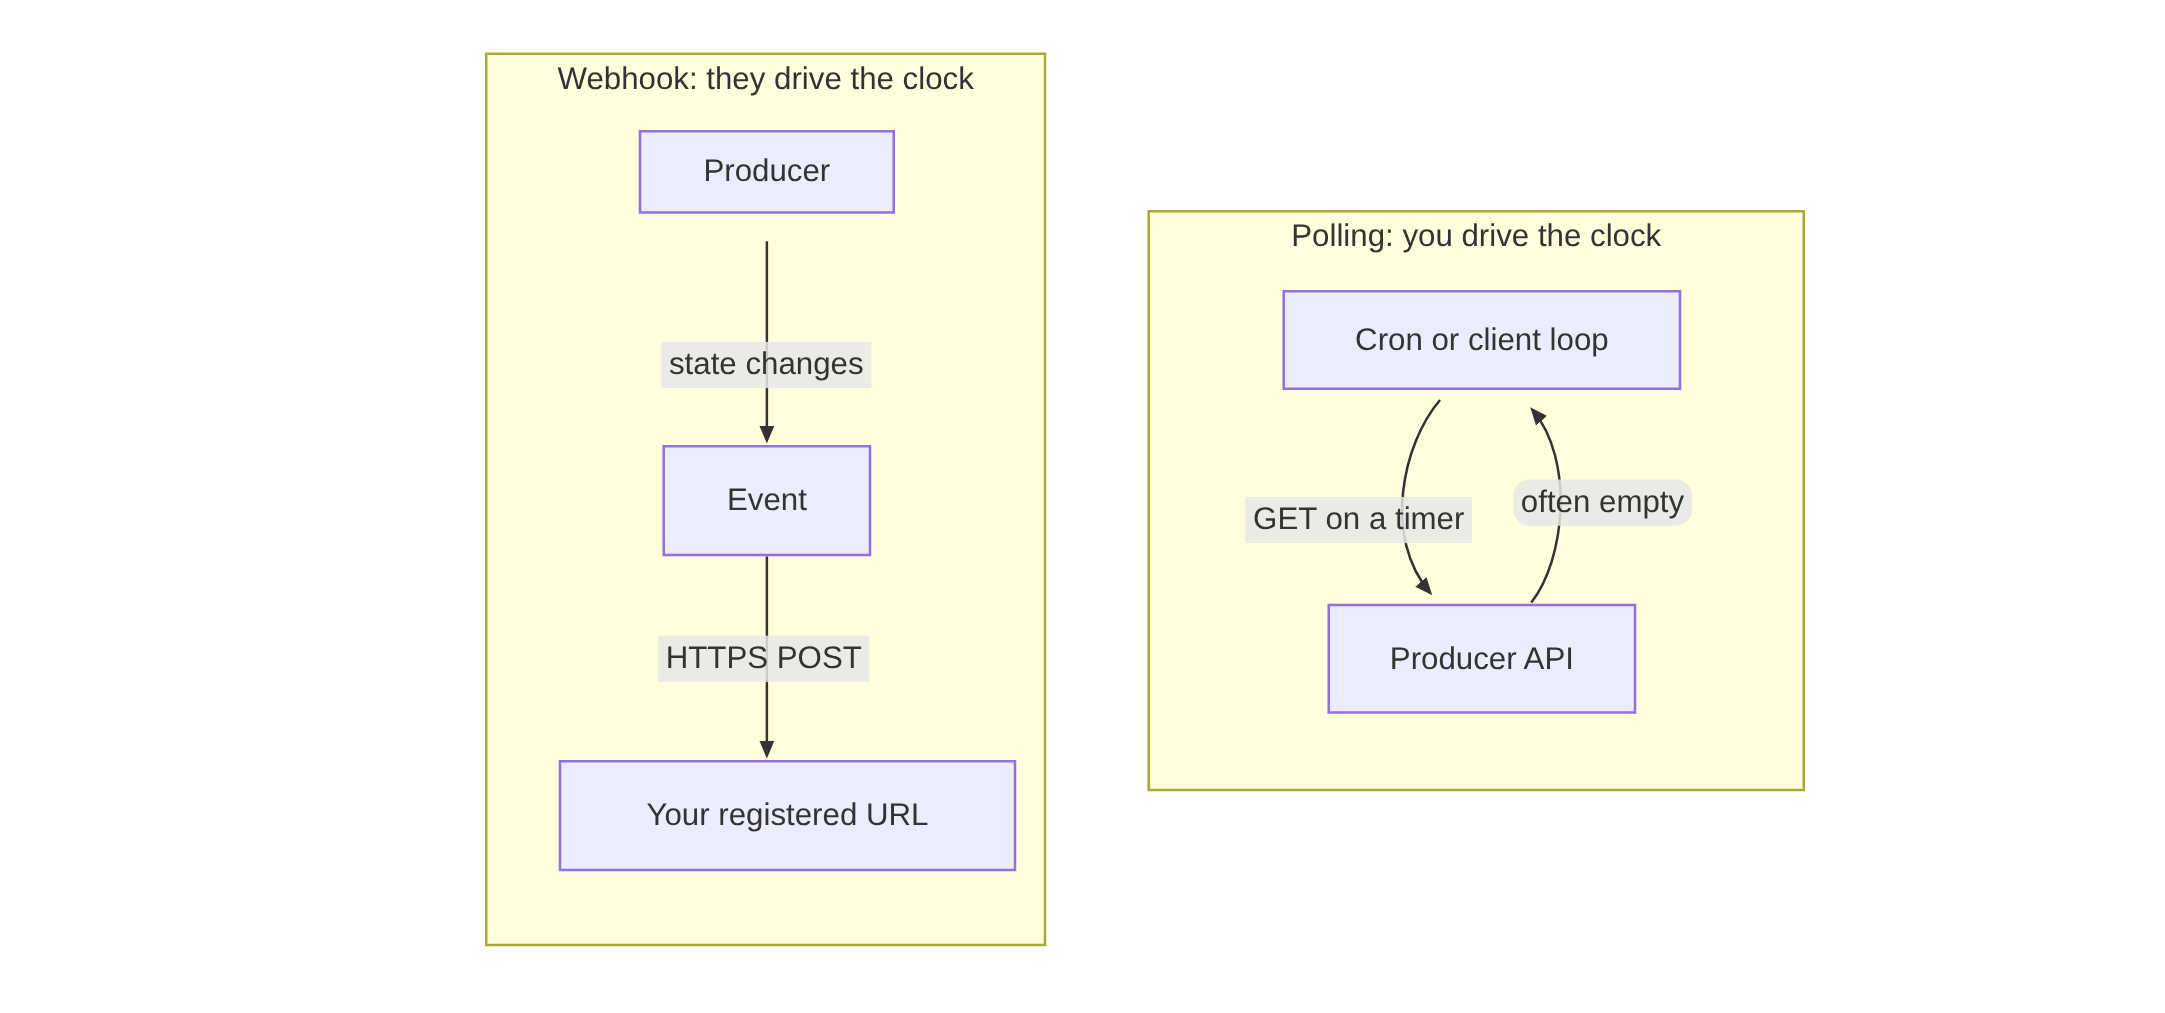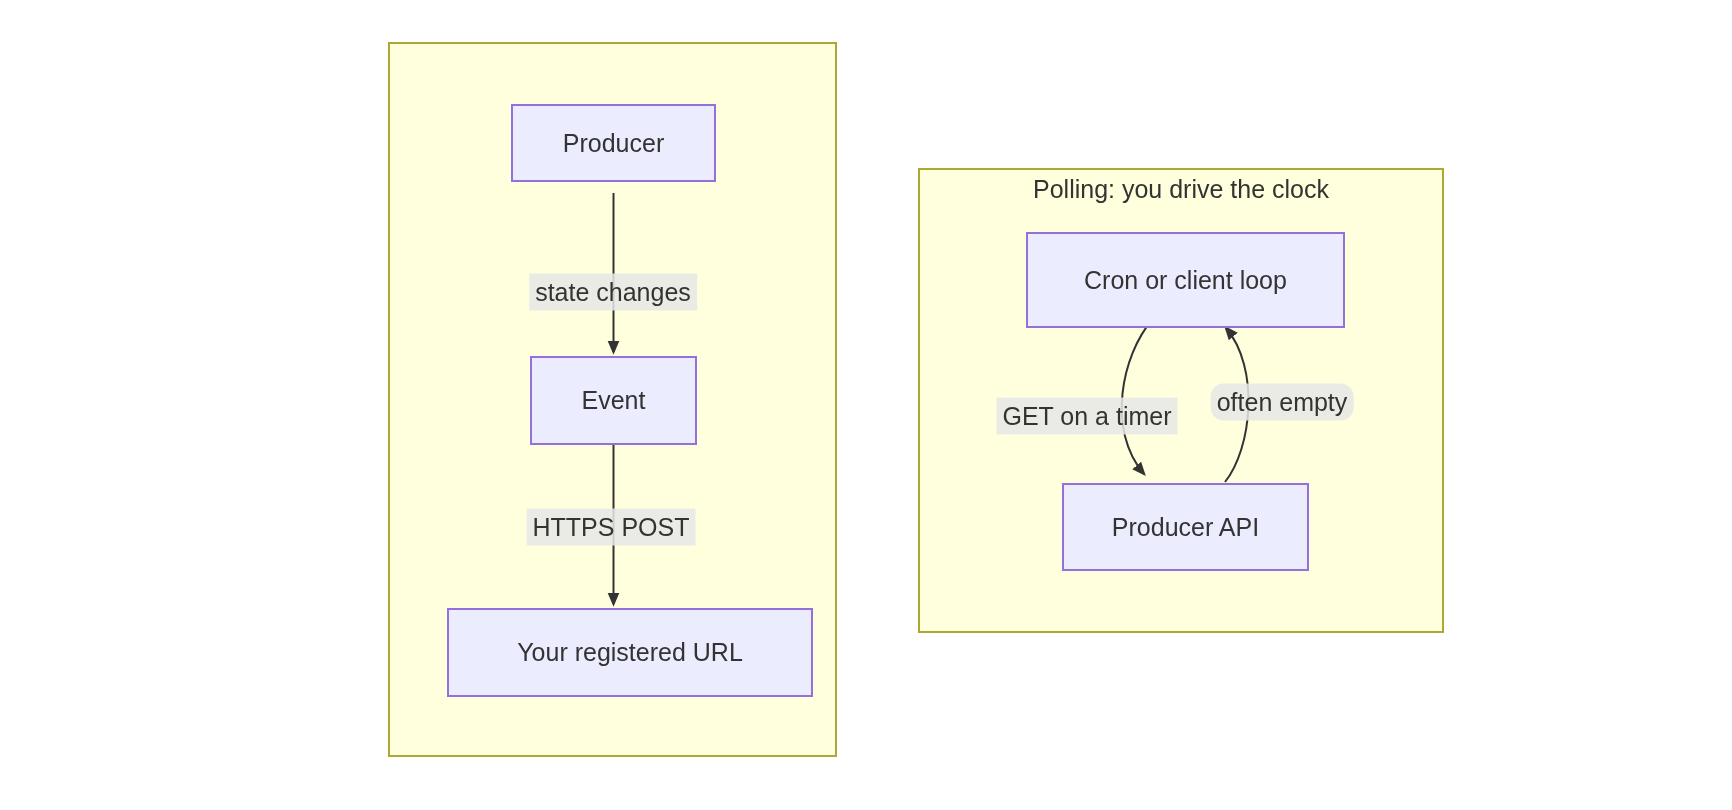--- a/index.html
+++ b/index.html
@@ -73,41 +73,42 @@
     white-space:nowrap;
     z-index:4;
   }
 </style>
 </head>
 <body>
 
 <div id="canvas">
 
   <div class="cluster" style="left:388px;top:42px;width:449px;height:715px;"></div>
+  <div class="cluster-title" style="left:388px;top:49px;width:449px;">Webhook: they drive the clock</div>
 
   <div class="cluster" style="left:918px;top:168px;width:526px;height:465px;"></div>
   <div class="cluster-title" style="left:918px;top:175px;width:526px;">Polling: you drive the clock</div>
 
   <svg id="edges">
     <defs>
       <marker id="arrow" class="arrowhead" viewBox="0 0 10 10" refX="8" refY="5" markerWidth="14" markerHeight="14" markerUnits="userSpaceOnUse" orient="auto">
         <path class="arrowhead" d="M 0 0.8 L 10 5 L 0 9.2 z"></path>
       </marker>
     </defs>
     <path d="M 613.5 193 L 613.5 352" marker-end="url(#arrow)"></path>
     <path d="M 613.5 445 L 613.5 604" marker-end="url(#arrow)"></path>
     <path d="M 1152 320 C 1122 355, 1106 430, 1144 474" marker-end="url(#arrow)"></path>
     <path d="M 1225 482 C 1252 448, 1260 368, 1226 328" marker-end="url(#arrow)"></path>
   </svg>
 
-  <div class="node" style="left:511px;top:104px;width:205px;height:78px;">Producer</div>
+  <div class="node" style="left:511px;top:104px;width:205px;height:67px;">Producer</div>
   <div class="node" style="left:530px;top:356px;width:167px;height:89px;">Event</div>
   <div class="node" style="left:447px;top:608px;width:366px;height:89px;">Your registered URL</div>
 
-  <div class="node" style="left:1026px;top:232px;width:319px;height:96px;">Cron or client loop</div>
+  <div class="node" style="left:1026px;top:232px;width:319px;height:80px;">Cron or client loop</div>
   <div class="node" style="left:1062px;top:483px;width:247px;height:88px;">Producer API</div>
 
   <div class="edge-label" style="left:613px;top:276px;margin-top:16px;">state changes</div>
   <div class="edge-label" style="left:611px;top:527px;">HTTPS POST</div>
   <div class="edge-label" style="left:1087px;top:403px;margin-top:13px;">GET on a timer</div>
   <div class="edge-label" style="left:1282px;top:402px;border-radius:13px;">often empty</div>
 
 </div>
 
 </body></html>

